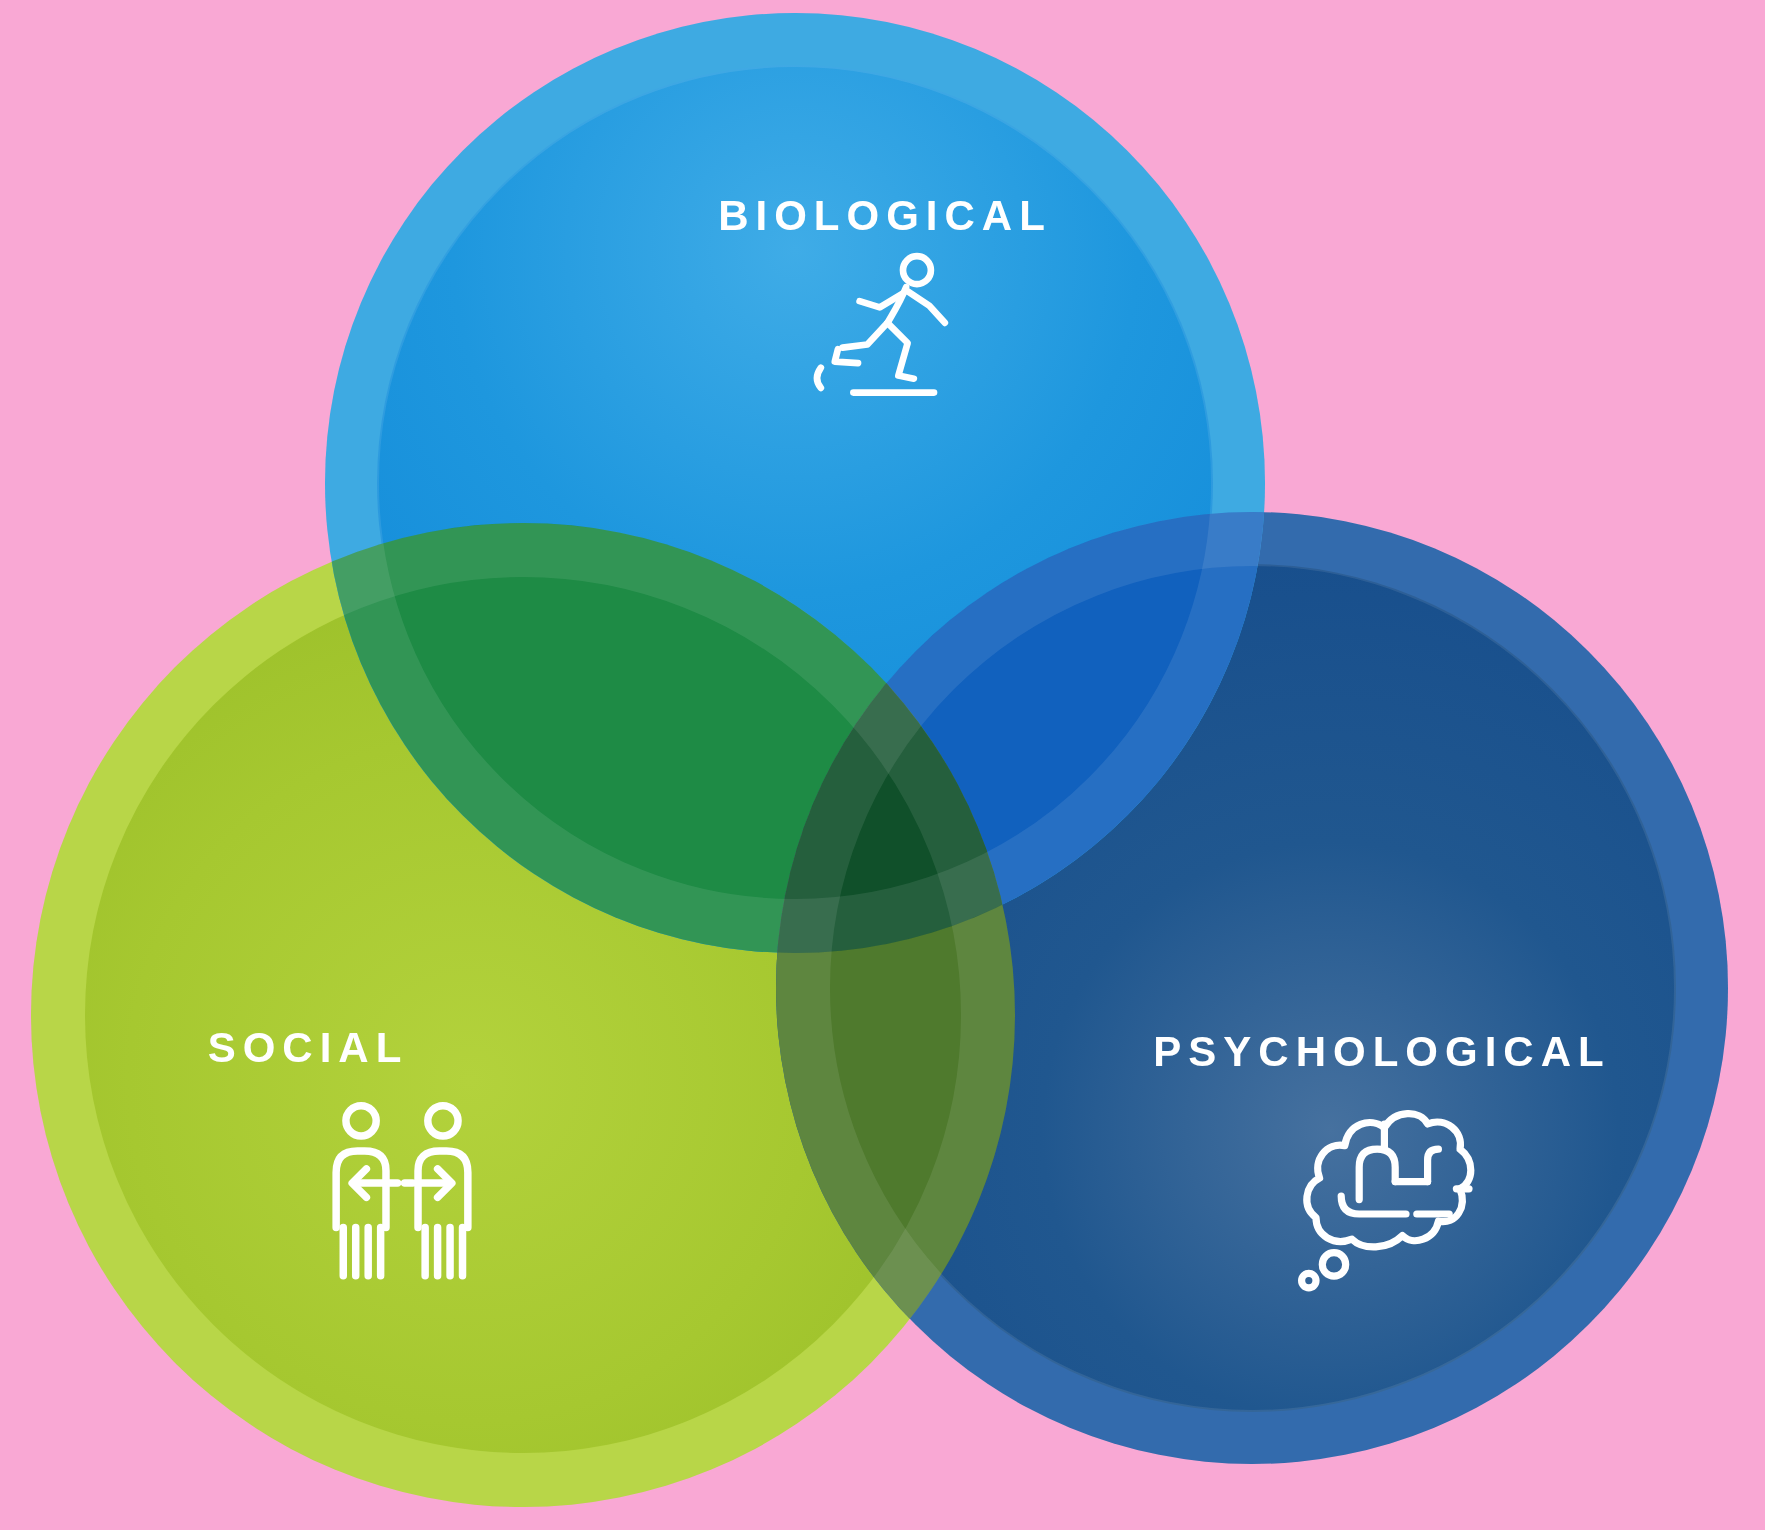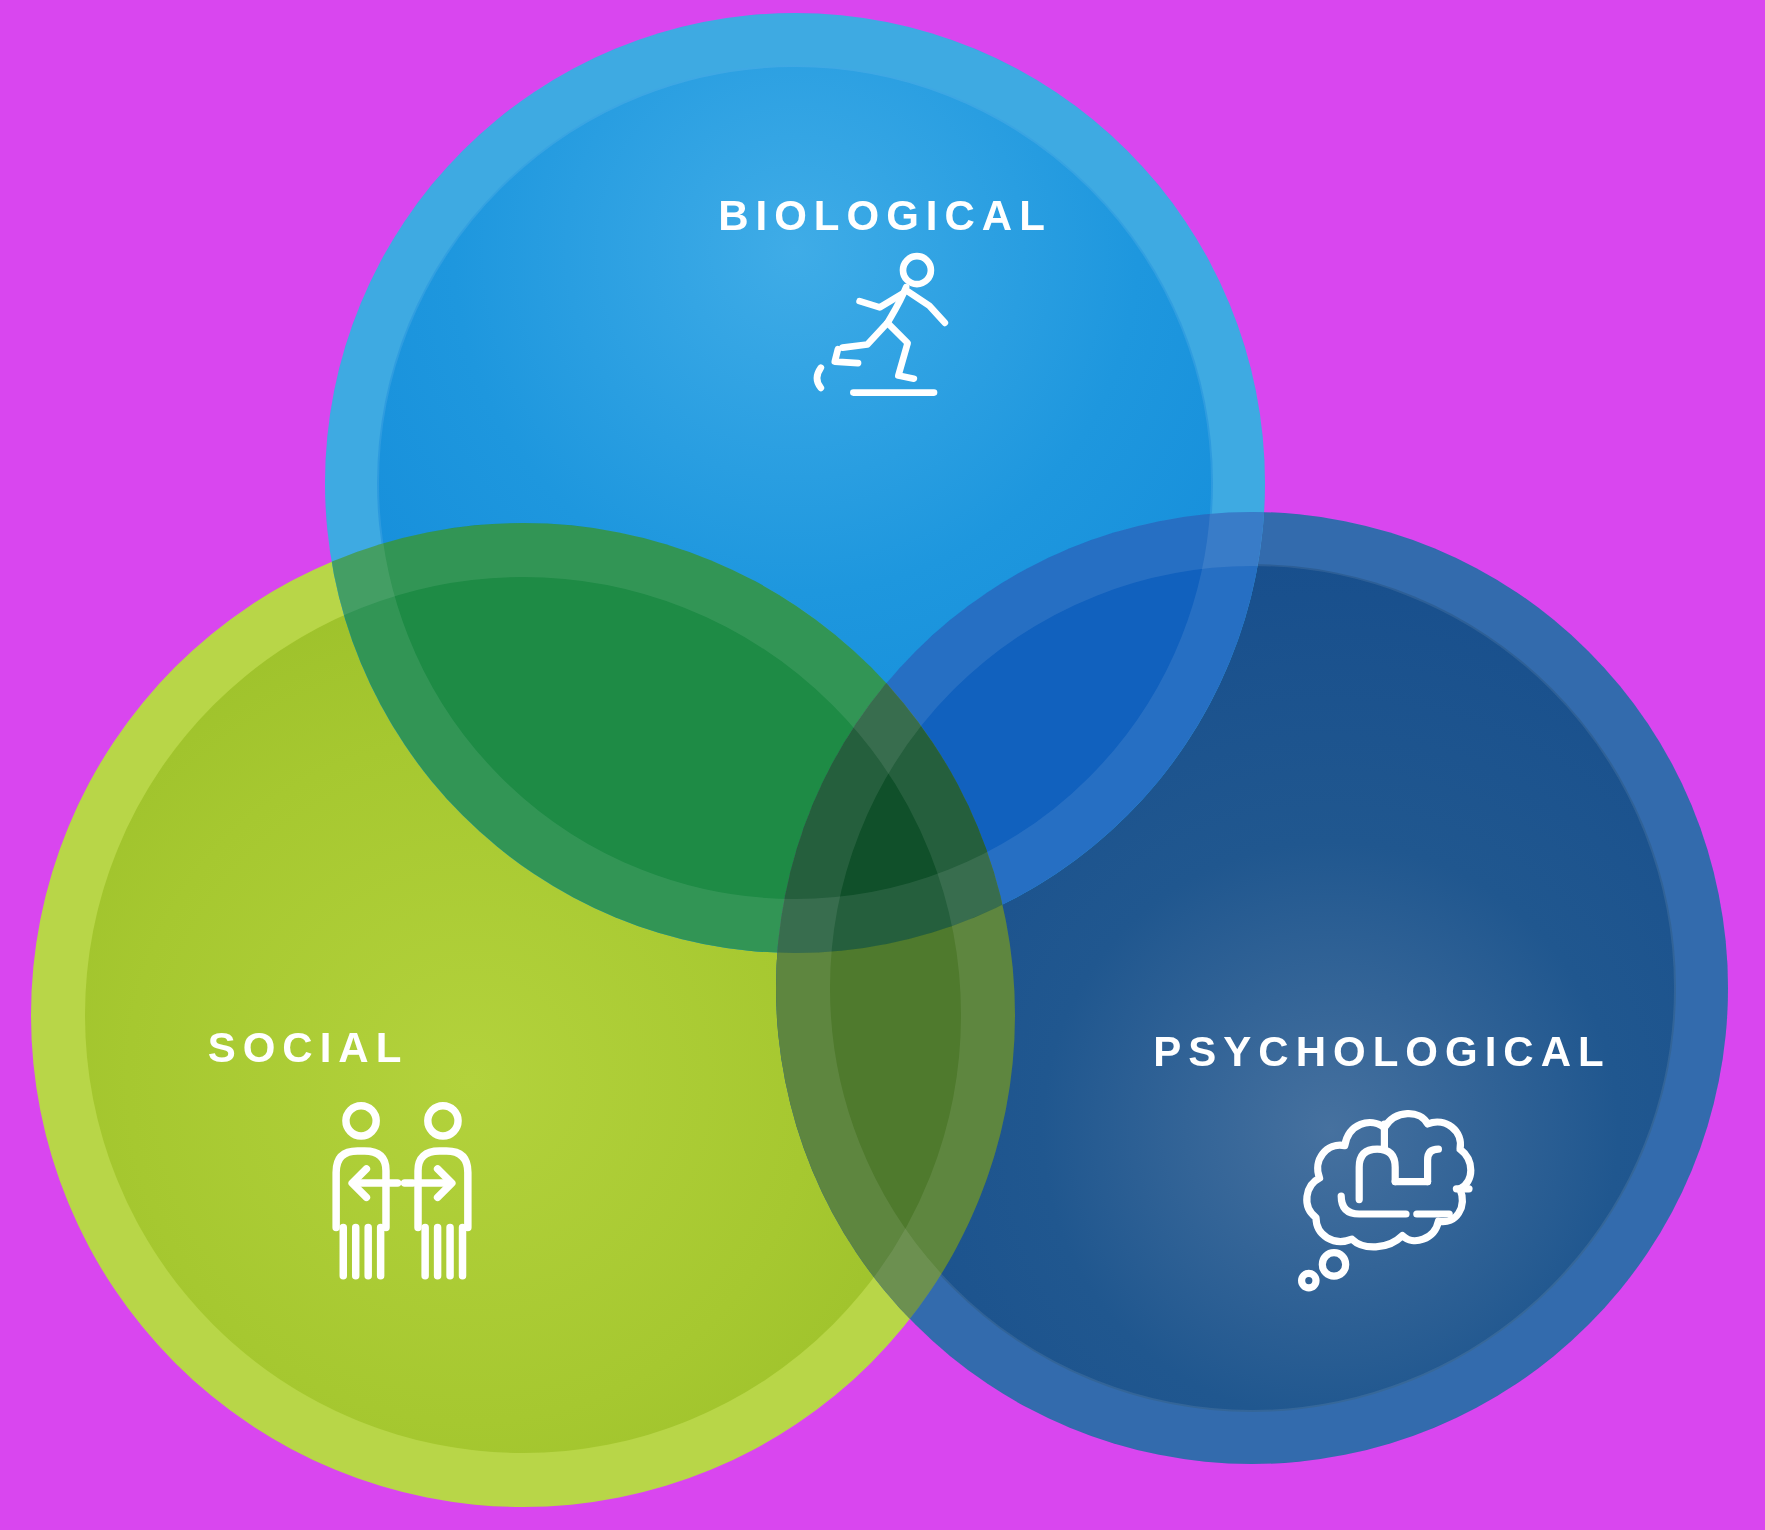--- a/index.html
+++ b/index.html
@@ -1,16 +1,16 @@
 <!DOCTYPE html>
 <html><head>
 <meta charset="utf-8">
 <style>
   html,body{margin:0;padding:0;background:#ffffff;}
-  .stage{position:relative;width:1765px;height:1530px;background:#d946ef;overflow:hidden;
+  .stage{position:relative;width:1765px;height:1530px;background:#f9a8d4;overflow:hidden;
          font-family:"Liberation Sans", sans-serif;}
   svg{display:block;}
   .venn-label{font-family:"Liberation Sans", sans-serif;font-weight:700;font-size:42px;
               letter-spacing:7px;}
   .icon{fill:none;stroke:#ffffff;stroke-linecap:round;stroke-linejoin:round;}
 </style>
 </head>
 <body>
 
 <div class="stage">

